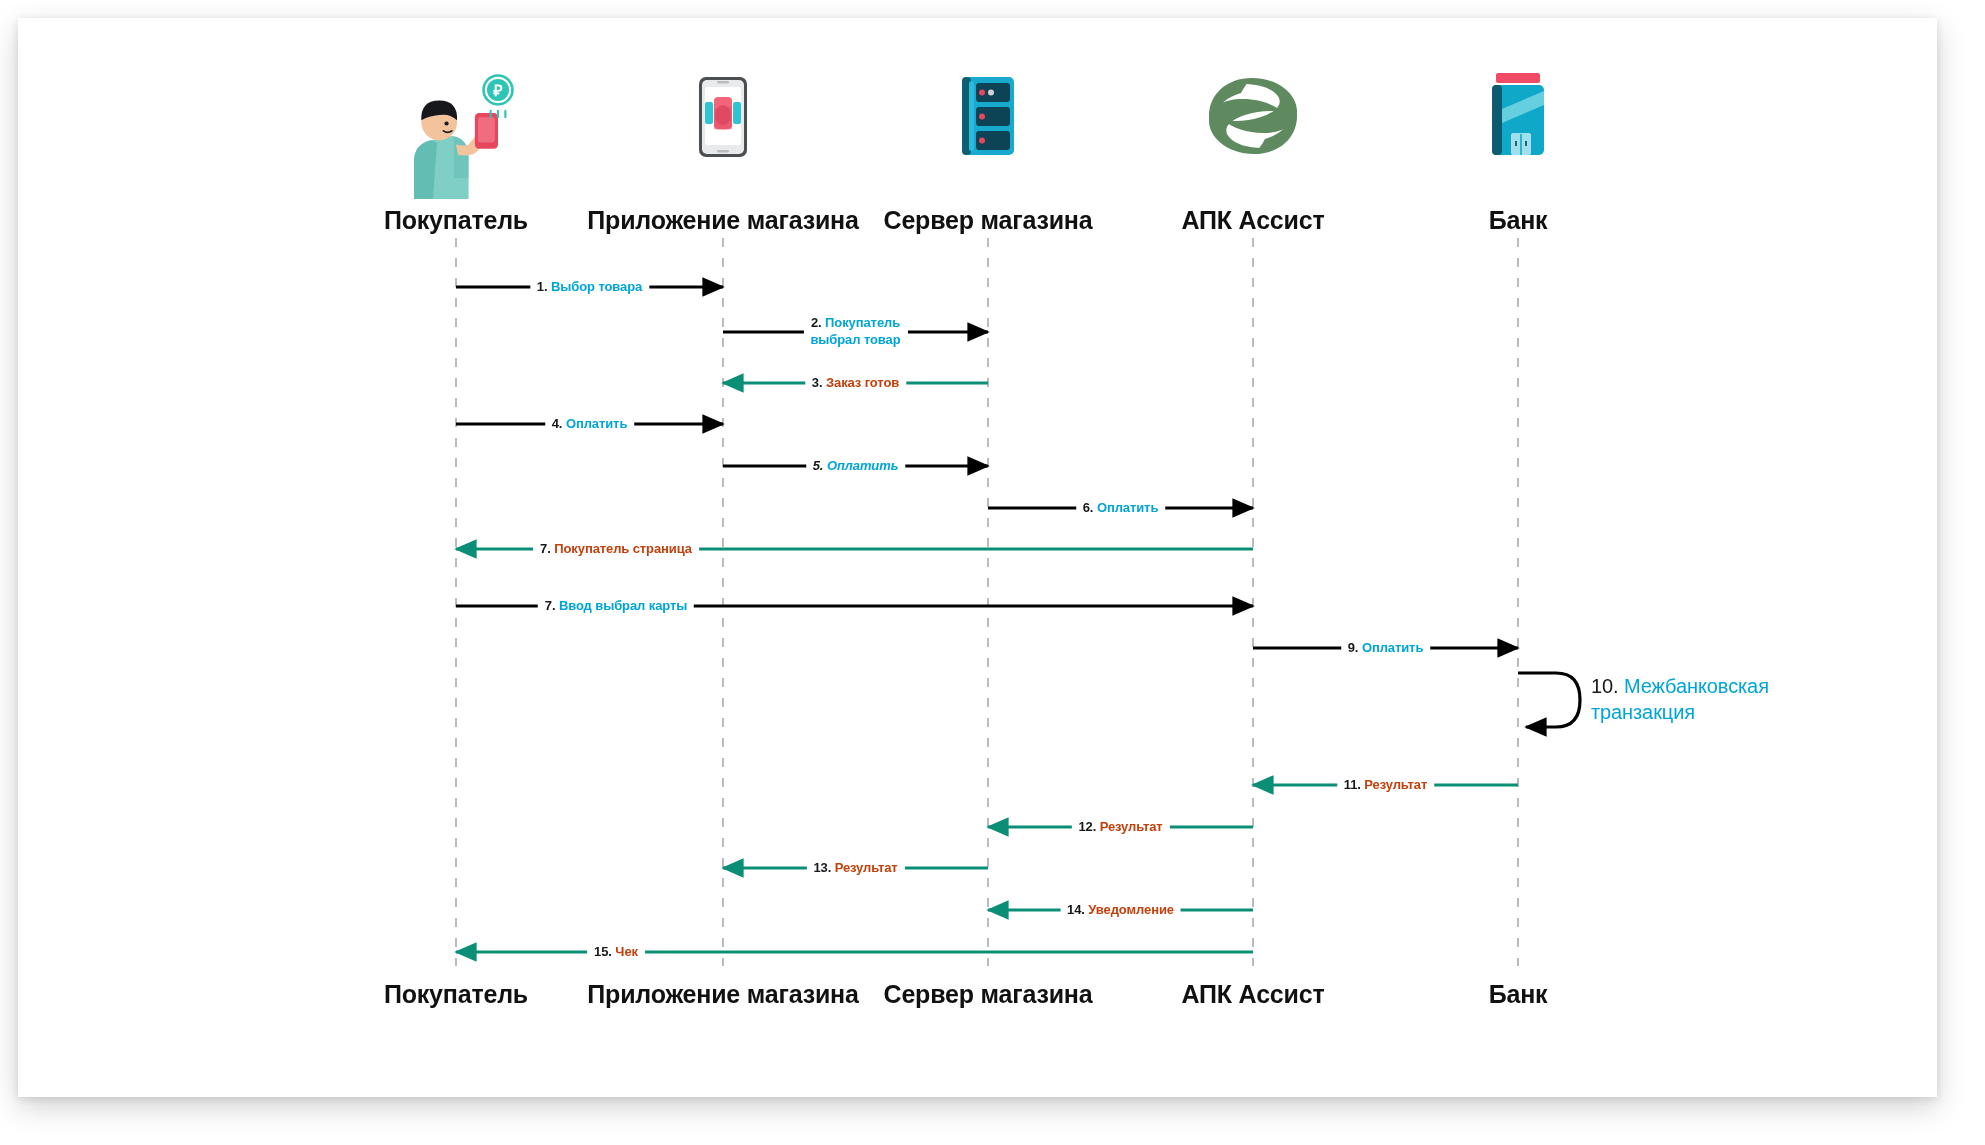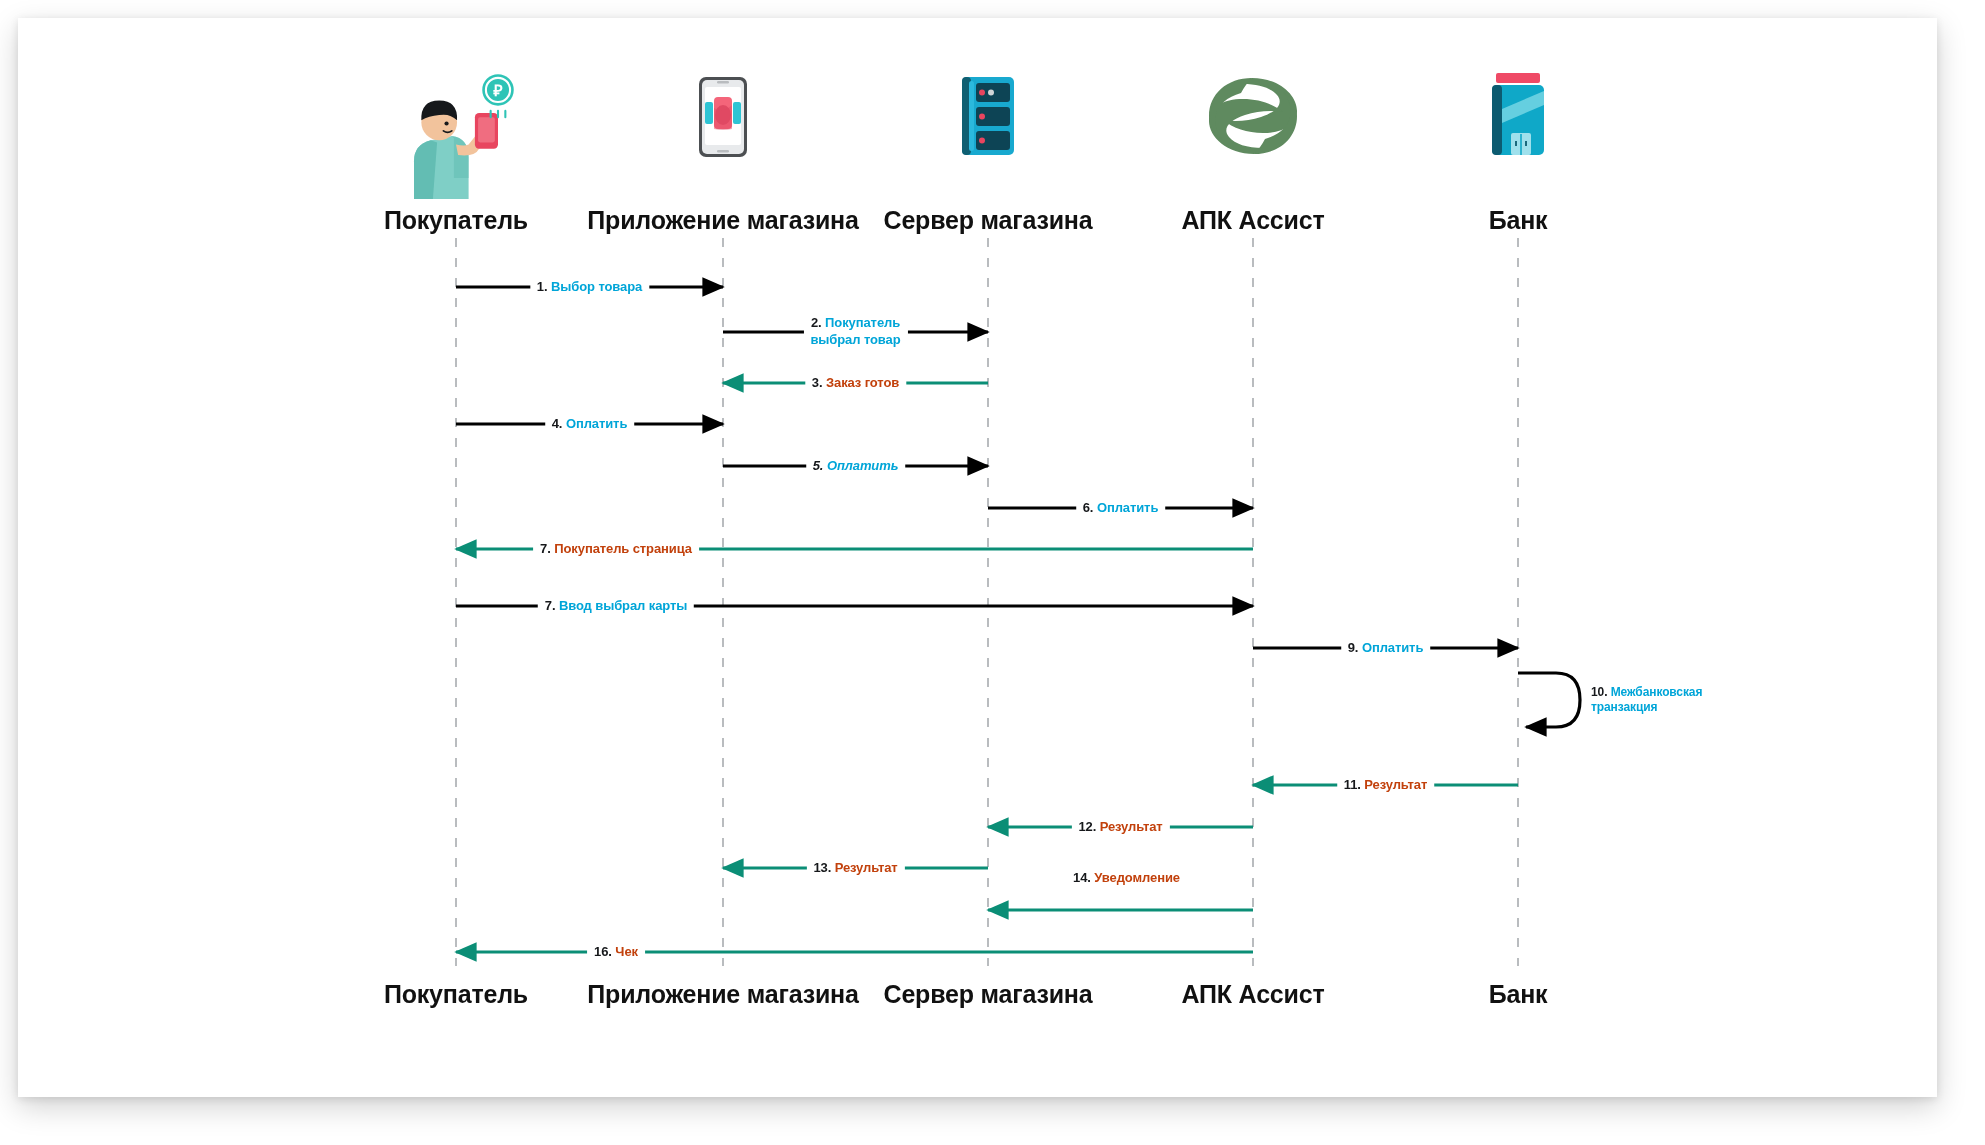--- a/index.html
+++ b/index.html
@@ -56,22 +56,22 @@
     letter-spacing: -0.1px;
     background: #ffffff;
     padding: 0 7px;
   }
   .msg-label .num { color: #16181b; }
   .msg-label.blue .txt { color: #00a5d8; }
   .msg-label.teal .txt { color: #c2410c; }
   .loop-label {
     position: absolute;
     transform: translateY(-50%);
-    font-size: 12px;
-    font-weight: bold;
+    font-size: 20px;
+    font-weight: normal;
     line-height: 1.28;
     white-space: pre-line;
     letter-spacing: -0.1px;
   }
   .loop-label .num { color: #16181b; }
   .loop-label .txt { color: #00a5d8; }
 </style>
 </head>
 <body>
 
@@ -205,16 +205,16 @@
       <div class="msg-label blue" style="left: 589.5px; top: 424px;"><span class="num">4.</span> <span class="txt">Оплатить</span></div>
       <div class="msg-label blue" style="left: 855.5px; top: 466px; font-style: italic;"><span class="num">5.</span> <span class="txt">Оплатить</span></div>
       <div class="msg-label blue" style="left: 1120.5px; top: 508px;"><span class="num">6.</span> <span class="txt">Оплатить</span></div>
       <div class="msg-label teal" style="left: 616px; top: 549px;"><span class="num">7.</span> <span class="txt">Покупатель страница</span></div>
       <div class="msg-label blue" style="left: 616px; top: 606px;"><span class="num">7.</span> <span class="txt">Ввод выбрал карты</span></div>
       <div class="msg-label blue" style="left: 1385.5px; top: 648px;"><span class="num">9.</span> <span class="txt">Оплатить</span></div>
       <div class="loop-label" style="left: 1591px; top: 700px;"><span class="num">10.</span> <span class="txt">Межбанковская<br>транзакция</span></div>
       <div class="msg-label teal" style="left: 1385.5px; top: 785px;"><span class="num">11.</span> <span class="txt">Результат</span></div>
       <div class="msg-label teal" style="left: 1120.5px; top: 827px;"><span class="num">12.</span> <span class="txt">Результат</span></div>
       <div class="msg-label teal" style="left: 855.5px; top: 868px;"><span class="num">13.</span> <span class="txt">Результат</span></div>
-      <div class="msg-label teal" style="left: 1120.5px; top: 878px; margin-left: 6px;"><span class="num">14.</span> <span class="txt">Уведомление</span></div>
-      <div class="msg-label teal" style="left: 616px; top: 952px;"><span class="num">16.</span> <span class="txt">Чек</span></div>
+      <div class="msg-label teal" style="left: 1120.5px; top: 910px;"><span class="num">14.</span> <span class="txt">Уведомление</span></div>
+      <div class="msg-label teal" style="left: 616px; top: 952px;"><span class="num">15.</span> <span class="txt">Чек</span></div>
     </div>
 </div>
 
 </body></html>

